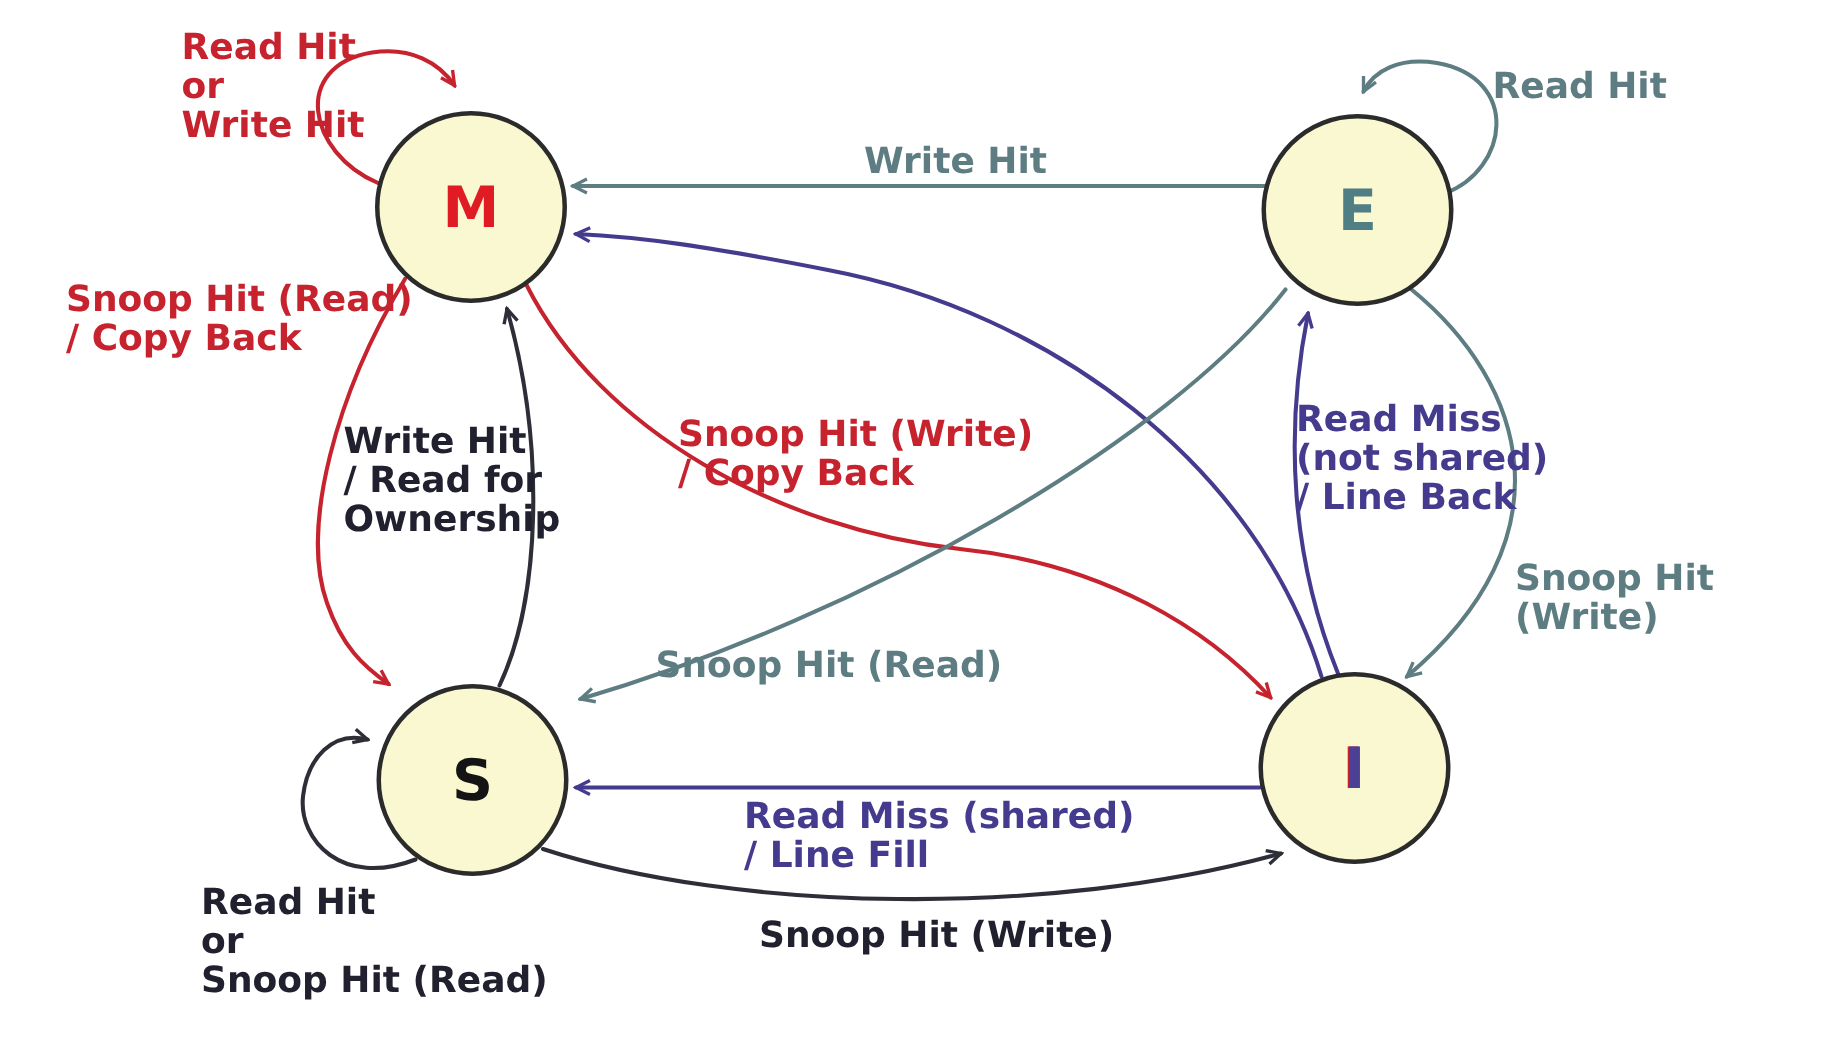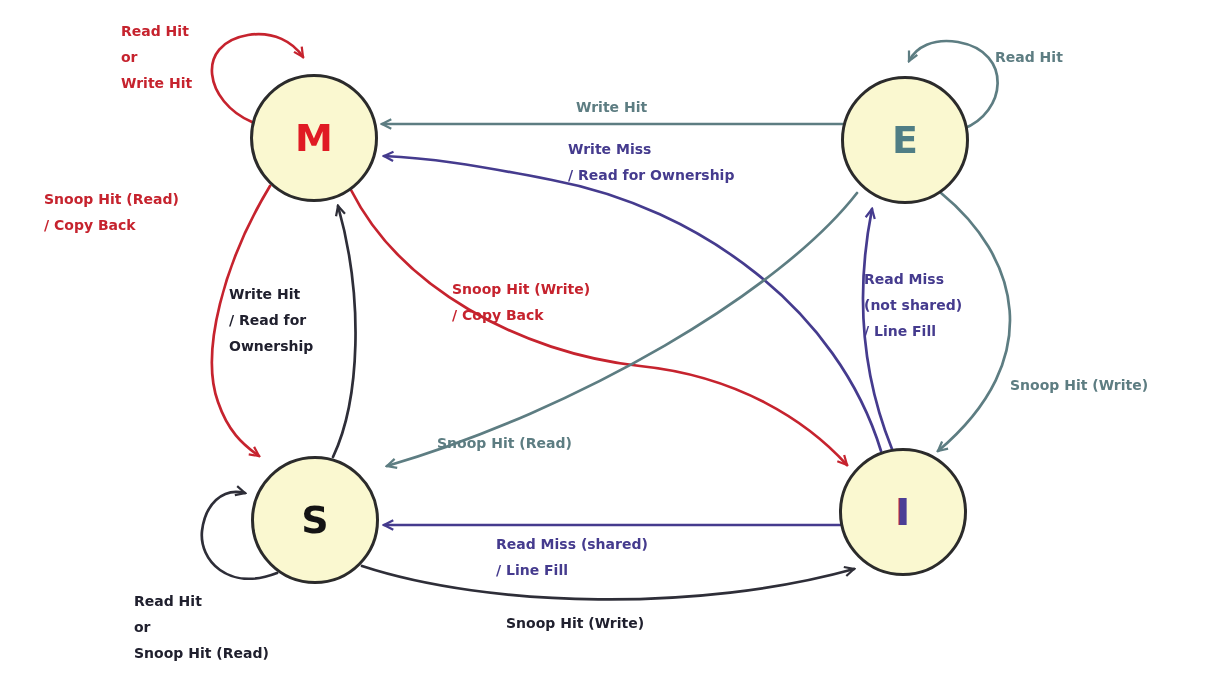--- a/index.html
+++ b/index.html
@@ -54,21 +54,21 @@
     font-weight: 700;
     line-height: 1;
   }
   .letter-m { color: var(--state-m, #e01b24); }
   .letter-e { color: var(--state-e, #4f7e85); }
   .letter-s { color: var(--state-s, #141414); }
   .letter-i { color: var(--state-i, #4b3f96); text-shadow: -1px 0 0 var(--edge-red, #c6232e); }
 
   .label {
     position: absolute;
-    font-size: 14px;
+    font-size: 24px;
     font-weight: 700;
     line-height: 26px;
     white-space: pre-line;
   }
   .label.red    { color: var(--label-red, #c6232e); }
   .label.gray   { color: var(--label-gray, #5d7d82); }
   .label.purple { color: var(--label-purple, #453b8e); }
   .label.black  { color: var(--label-black, #20202e); }
 </style>
 </head>
@@ -118,32 +118,30 @@
   </div>
   <div class="state" style="left:839px; top:448px;">
     <span class="state-letter letter-i">I</span>
   </div>
 
   <div class="label red" style="left:121px; top:18px;">Read Hit
 or
 Write Hit</div>
   <div class="label gray" style="left:995px; top:44px;">Read Hit</div>
   <div class="label gray" style="left:576px; top:94px;">Write Hit</div>
-  <div class="label purple" style="left:568px; top:136px;">Write Miss
-/ Read for Ownership</div>
   <div class="label red" style="left:44px; top:186px;">Snoop Hit (Read)
 / Copy Back</div>
   <div class="label black" style="left:229px; top:281px;">Write Hit
 / Read for
 Ownership</div>
   <div class="label red" style="left:452px; top:276px;">Snoop Hit (Write)
 / Copy Back</div>
   <div class="label purple" style="left:864px; top:266px;">Read Miss
 (not shared)
-/ Line Fill</div>
+/ Line Back</div>
   <div class="label gray" style="left:1010px; top:372px;">Snoop Hit (Write)</div>
   <div class="label gray" style="left:437px; top:430px;">Snoop Hit (Read)</div>
   <div class="label purple" style="left:496px; top:531px;">Read Miss (shared)
 / Line Fill</div>
   <div class="label black" style="left:506px; top:610px;">Snoop Hit (Write)</div>
   <div class="label black" style="left:134px; top:588px;">Read Hit
 or
 Snoop Hit (Read)</div>
 
 </div>

